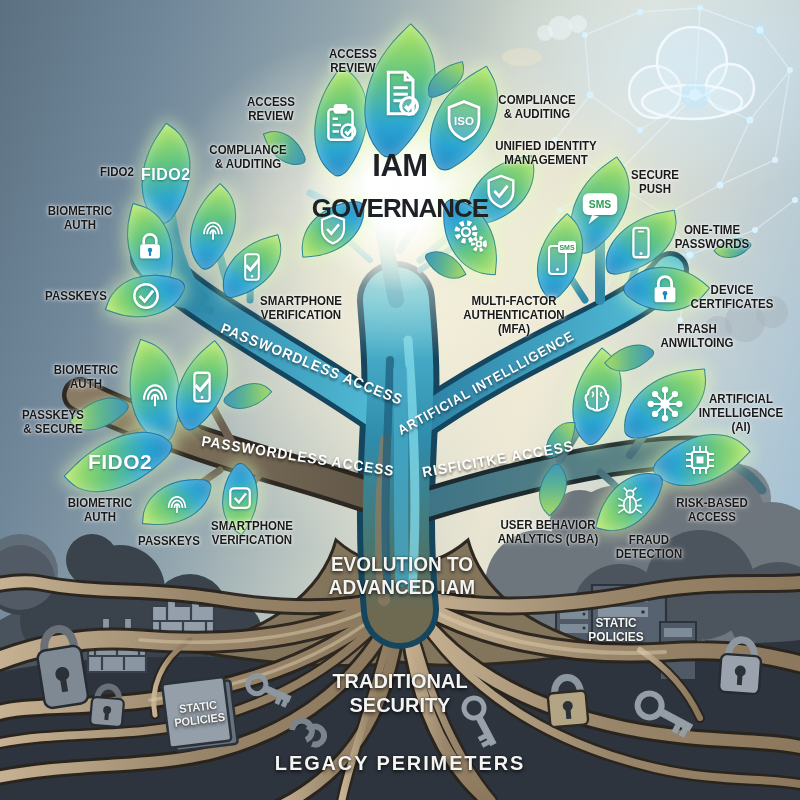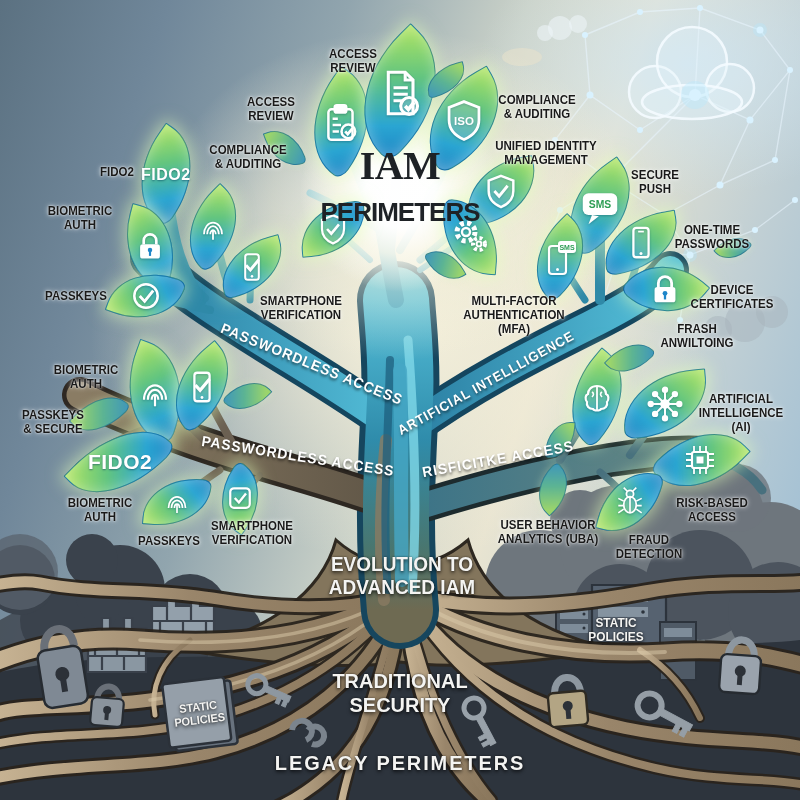--- a/index.html
+++ b/index.html
@@ -35,21 +35,21 @@
     font-weight:bold;font-size:12.5px;line-height:1.12;text-align:center;white-space:pre-line;
     letter-spacing:0;text-shadow:0 0 6px rgba(255,255,255,.85),0 0 2px rgba(255,255,255,.9);}
   .ribbon{position:absolute;color:#fff;font-weight:bold;font-size:14.5px;letter-spacing:1px;
     white-space:nowrap;text-shadow:0 2px 3px rgba(0,0,0,.6);
     transform:translate(-50%,-50%) rotate(var(--rr)) scaleX(.95);}
   .wlbl{position:absolute;transform:translate(-50%,-50%) scaleX(.95);color:#f4f4f2;font-weight:bold;
     text-align:center;white-space:pre-line;line-height:1.15;
     text-shadow:0 2px 4px rgba(0,0,0,.65),0 0 2px rgba(0,0,0,.5);}
   .title{position:absolute;transform:translate(-50%,-50%);text-align:center;color:#1e2226;
     font-weight:bold;line-height:.95;letter-spacing:-.5px;white-space:pre-line;}
-  .t1{font-size:40px;font-family:Liberation Serif, serif;} .t2{font-size:26px;letter-spacing:-1px;}
+  .t1{font-size:31px;} .t2{font-size:26px;letter-spacing:-1px;}
 </style>
 </head>
 <body>
 
 <div id="stage">
 
 <svg id="scene" viewBox="0 0 800 800" width="800" height="800">
   <defs>
     <linearGradient id="gTrunk" x1="0" y1="0" x2="0" y2="1">
       <stop offset="0" stop-color="#54bed8"></stop>
@@ -580,21 +580,21 @@
   <div class="leaf dull" style="left:285px;top:148px;width:30px;height:40px;--r:-20deg"></div>
   <div class="leaf dull" style="left:446px;top:80px;width:26px;height:40px;--r:75deg"></div>
   <div class="leaf dull" style="left:445px;top:265px;width:26px;height:36px;--r:150deg"></div>
   <div class="leaf dull" style="left:733px;top:248px;width:30px;height:22px;--r:-45deg"></div>
 </div>
 
 <div id="labels" class="layer">
 
   <div class="title" style="left:400px;top:186px;">
     <div class="t1">IAM</div>
-    <div class="t2">PERIMETERS</div>
+    <div class="t2">GOVERNANCE</div>
   </div>
 
   <div class="ribbon" style="left:312px;top:364px;--rr:22deg">PASSWORDLESS ACCESS</div>
   <div class="ribbon" style="left:486px;top:383px;--rr:-29deg;font-size:13.5px">ARTIFICIAL INTELLLIGENCE</div>
   <div class="ribbon" style="left:298px;top:456px;--rr:9deg">PASSWORDLESS ACCESS</div>
   <div class="ribbon" style="left:498px;top:459px;--rr:-10deg">RISFICITKE ACCESS</div>
 
   <div class="lbl" style="left:353px;top:61px">ACCESS
 REVIEW</div>
   <div class="lbl" style="left:271px;top:109px">ACCESS

